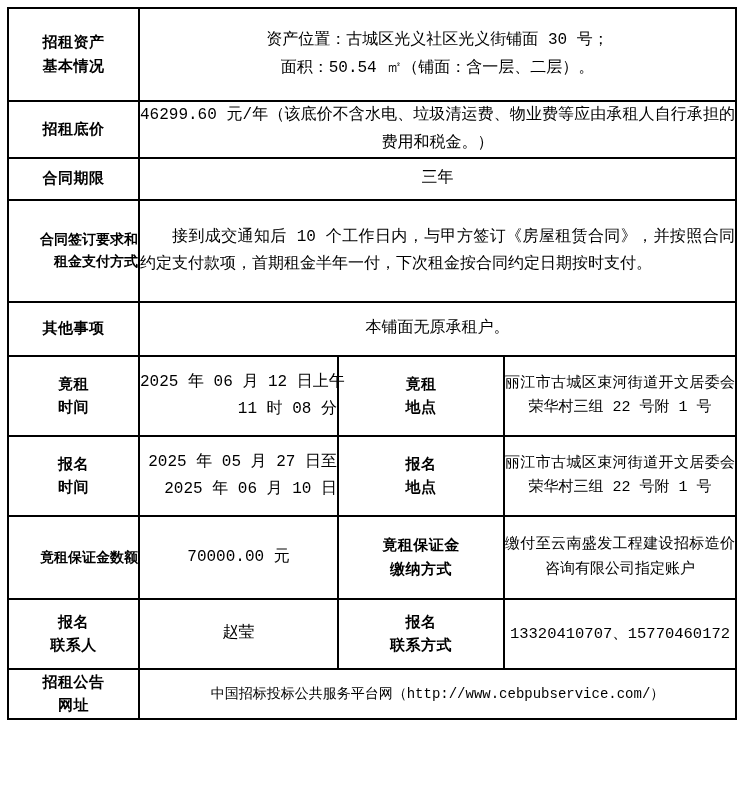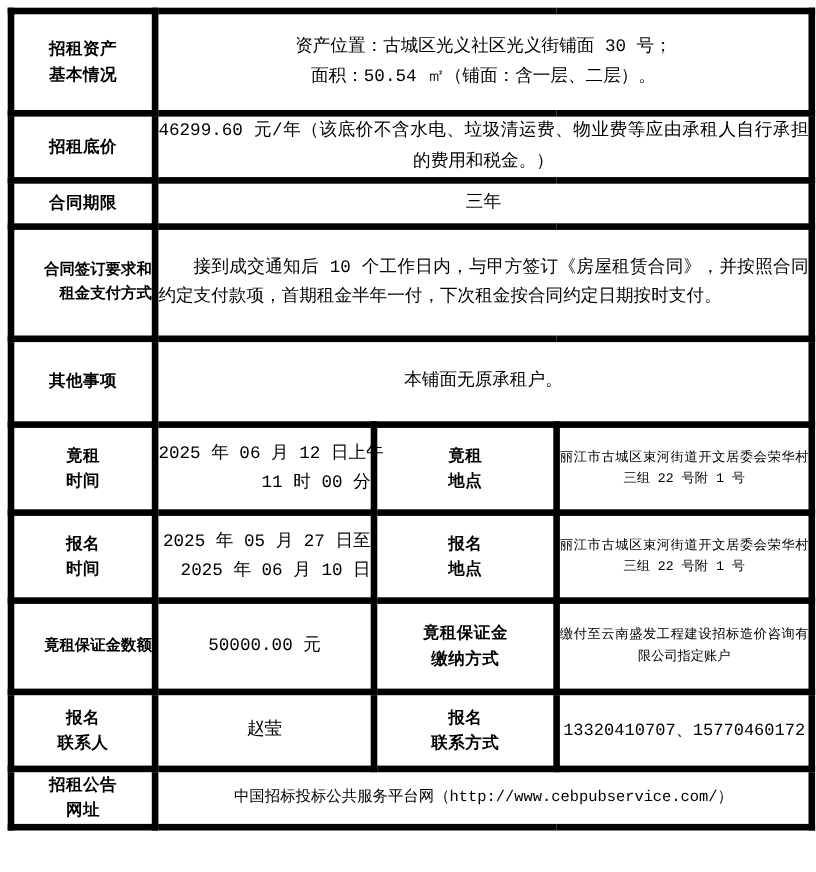--- a/index.html
+++ b/index.html
@@ -16,21 +16,21 @@
   }
 
   #doc-table {
     width: 728px;
     margin: 7px 7px 0 7px;
     border-collapse: collapse;
     table-layout: fixed;
   }
 
   #doc-table td {
-    border: 6px solid #000000;
+    border: 2px solid #000000;
     padding: 0;
     vertical-align: middle;
     box-sizing: border-box;
   }
 
   
   .label-cell {
     text-align: center;
     font-weight: bold;
     font-family: "DejaVu Sans", "Liberation Sans", sans-serif;
@@ -63,21 +63,21 @@
   .para-indent {
     text-indent: 2em;
     text-align: justify;
     text-align-last: left;
     margin-top: 29px;
   }
 
   .v-line { display: block; white-space: nowrap; }
 
   .addr-cell {
-    font-size: 12px;
+    font-size: 15px;
     line-height: 1.62;
     text-align: justify;
     text-align-last: center;
     padding: 6px 8px;
   }
 
   .url-line {
     text-align: center;
     font-size: 14px;
     white-space: nowrap;
@@ -123,34 +123,34 @@
 
     <tr>
       <td class="label-cell narrow" style="height:102px">
         <span class="ln">合同签订要求和</span>
         <span class="ln">租金支付方式</span>
       </td>
       <td class="value-cell para-indent" colspan="3">接到成交通知后 10 个工作日内，与甲方签订《房屋租赁合同》，并按照合同约定支付款项，首期租金半年一付，下次租金按合同约定日期按时支付。</td>
     </tr>
 
     <tr>
-      <td class="label-cell" style="height:78px">
+      <td class="label-cell" style="height:54px">
         <span class="ln">其他事项</span>
       </td>
       <td class="value-cell v-center" colspan="3">本铺面无原承租户。</td>
     </tr>
 
     <tr>
       <td class="label-cell" style="height:80px">
         <span class="ln">竟租</span>
         <span class="ln">时间</span>
       </td>
       <td class="value-cell v-left">
         <span class="v-line">2025 年 06 月 12 日上午</span>
-        <span class="v-line">11 时 00 分</span>
+        <span class="v-line">11 时 08 分</span>
       </td>
       <td class="label-cell">
         <span class="ln">竟租</span>
         <span class="ln">地点</span>
       </td>
       <td class="value-cell addr-cell">丽江市古城区束河街道开文居委会荣华村三组 22 号附 1 号</td>
     </tr>
 
     <tr>
       <td class="label-cell" style="height:80px">
@@ -166,21 +166,21 @@
         <span class="ln">地点</span>
       </td>
       <td class="value-cell addr-cell">丽江市古城区束河街道开文居委会荣华村三组 22 号附 1 号</td>
     </tr>
 
     <tr>
       <td class="label-cell narrow" style="height:83px">
         <span class="ln">竟租保证金数额</span>
       </td>
       <td class="value-cell v-center">
-        <span class="v-line">50000.00 元</span>
+        <span class="v-line">70000.00 元</span>
       </td>
       <td class="label-cell">
         <span class="ln">竟租保证金</span>
         <span class="ln">缴纳方式</span>
       </td>
       <td class="value-cell addr-cell">缴付至云南盛发工程建设招标造价咨询有限公司指定账户</td>
     </tr>
 
     <tr>
       <td class="label-cell" style="height:70px">

